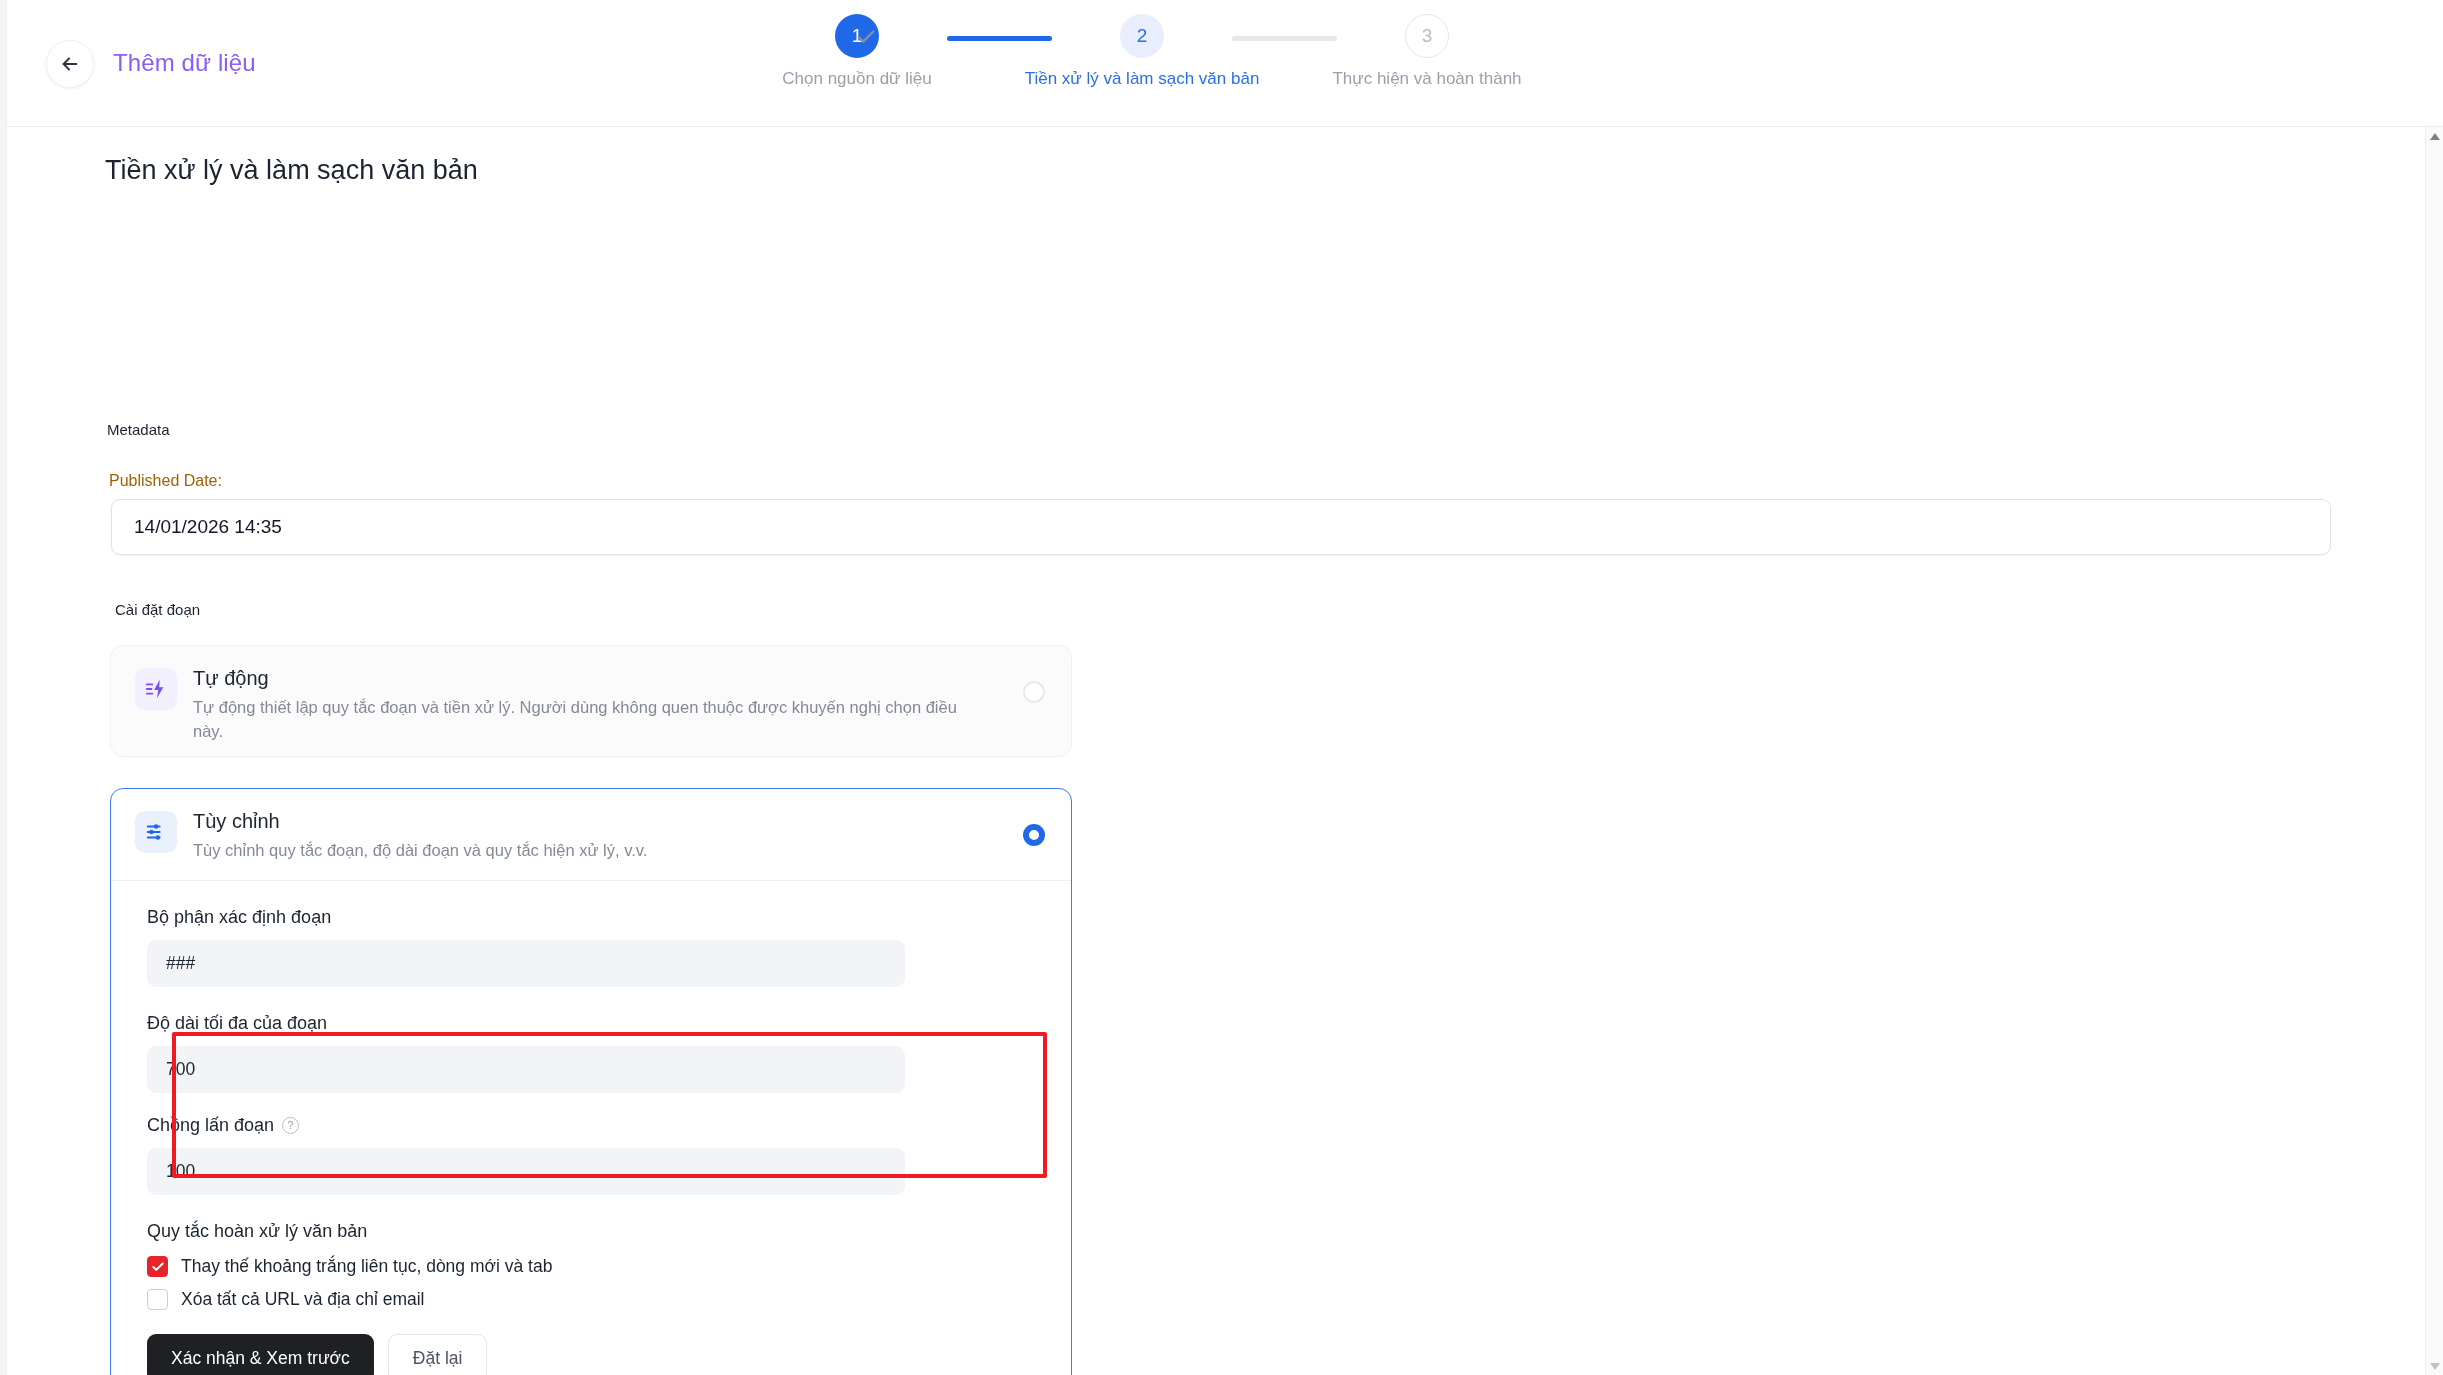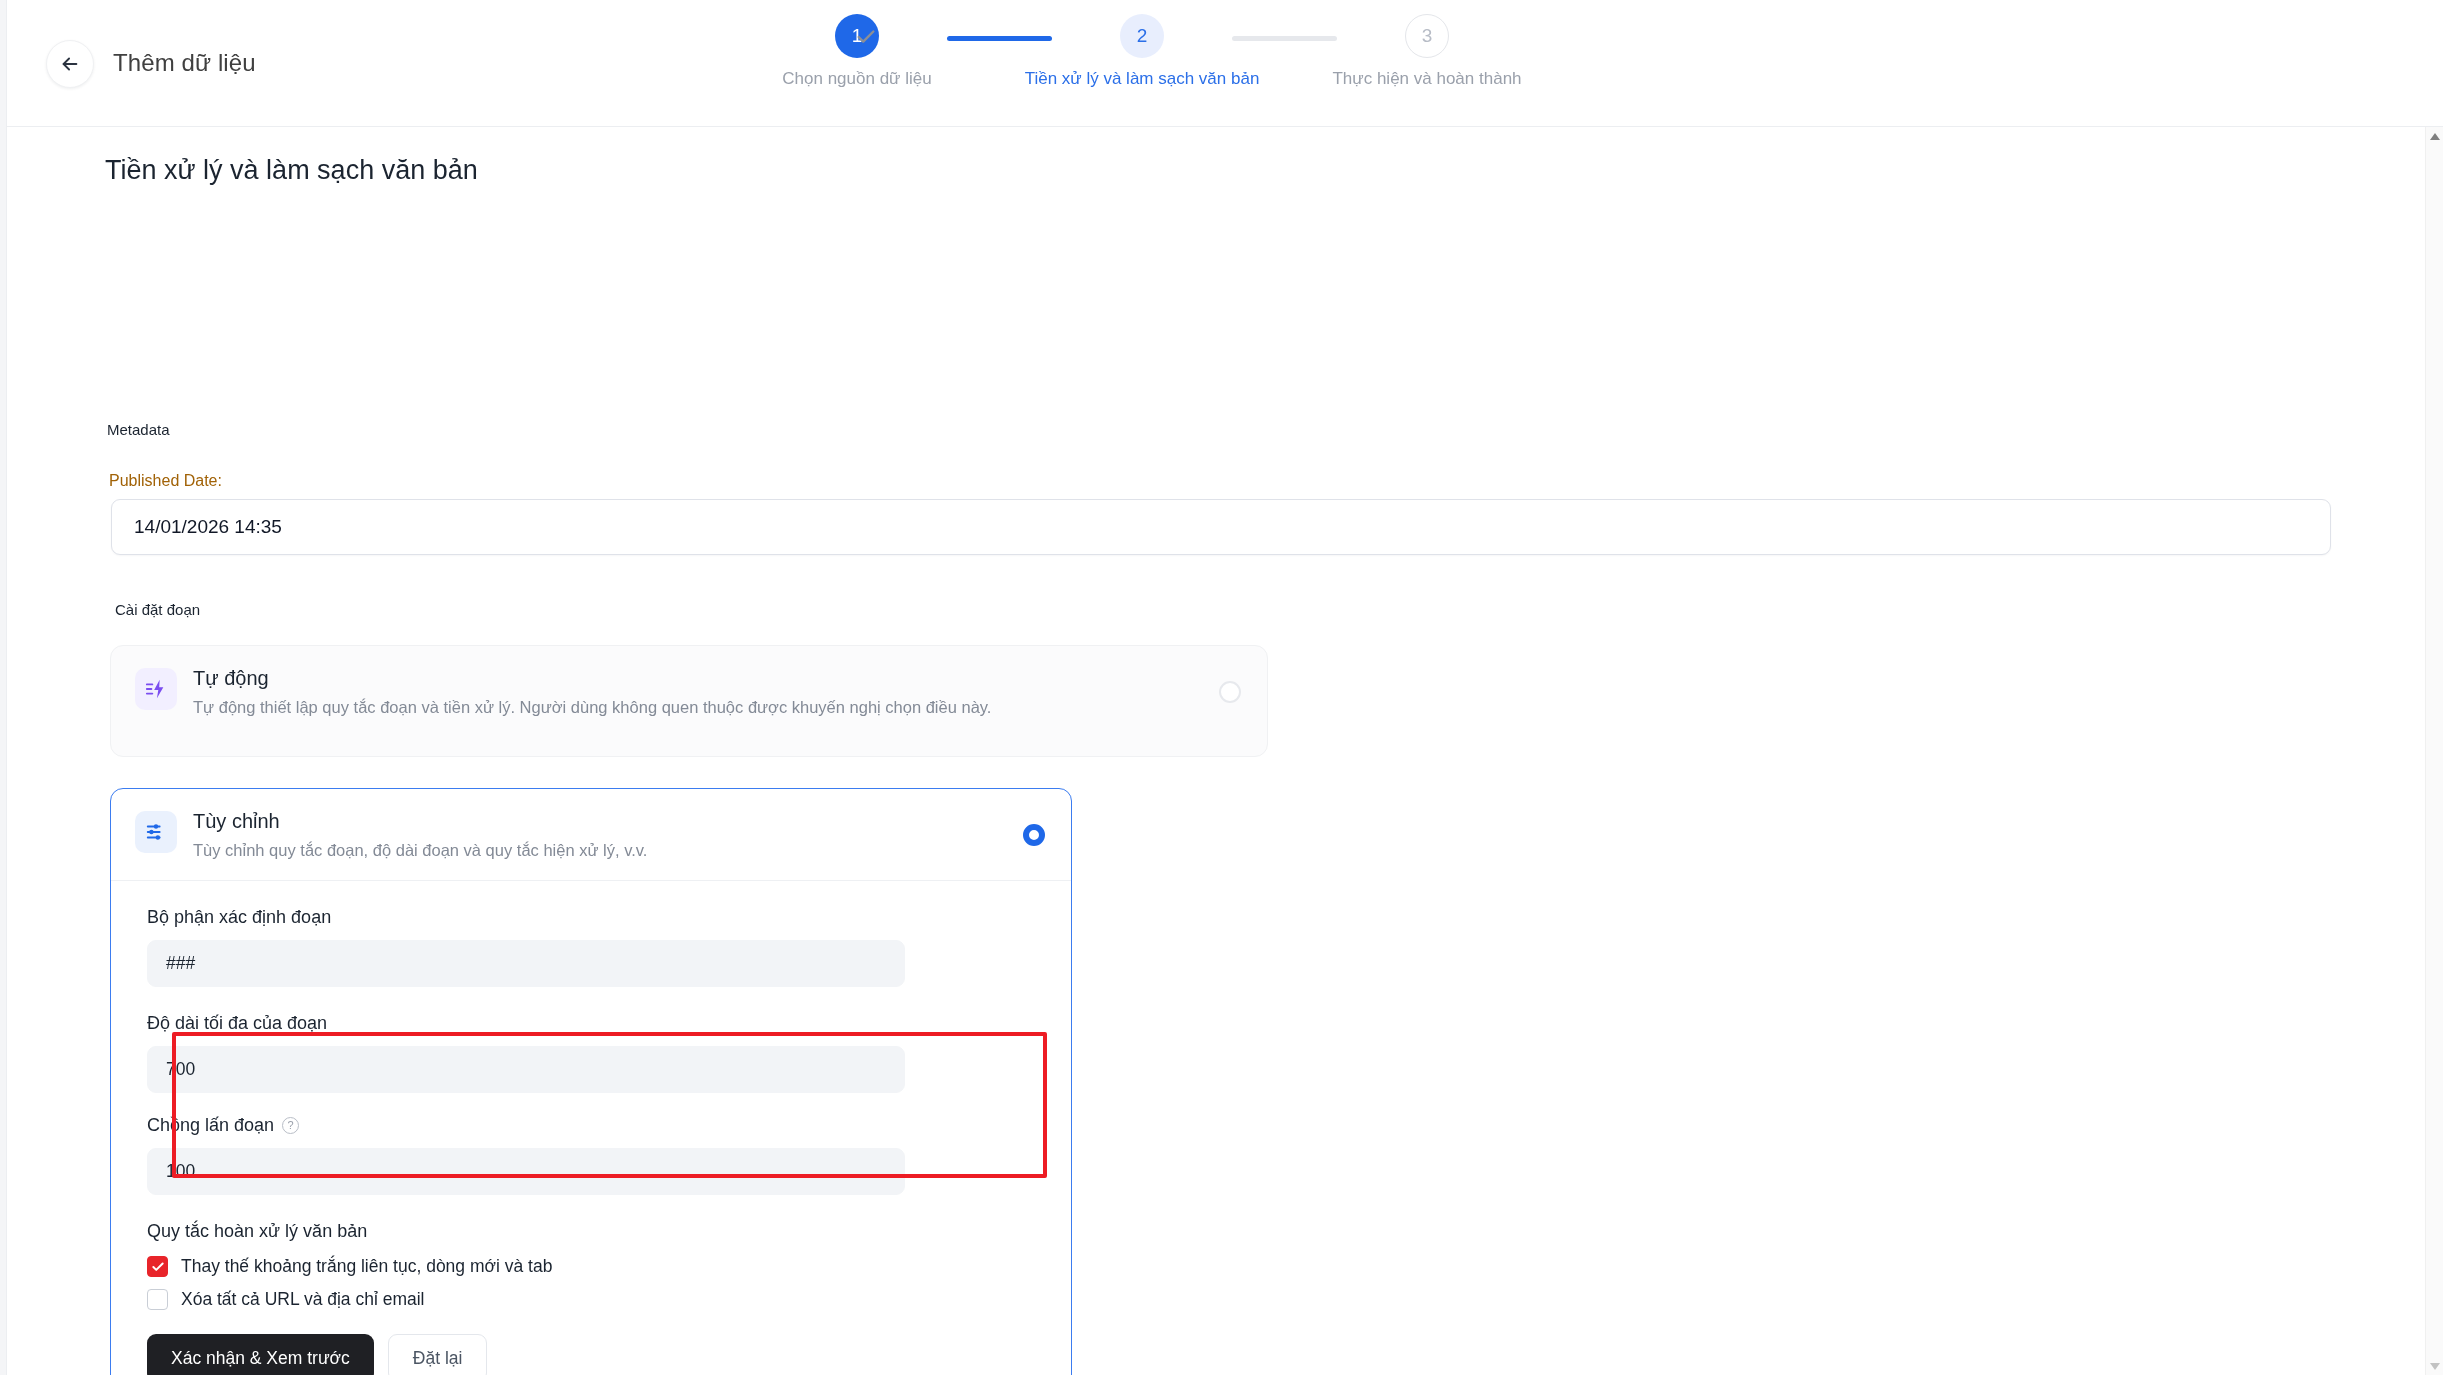--- a/index.html
+++ b/index.html
@@ -26,21 +26,21 @@
     position: absolute; left: 39px; top: 40px;
     width: 48px; height: 48px; border-radius: 50%;
     background: #ffffff; border: 1px solid #f0f1f3;
     box-shadow: 0 1px 3px rgba(16,24,40,0.07);
     display: flex; align-items: center; justify-content: center;
     cursor: pointer;
   }
   .back-btn svg { display:block; }
   .header-title {
     position: absolute; left: 106px; top: 49px;
-    font-size: 24px; color: #404040; font-weight: 400;
+    font-size: 24px; color: #8b5cf6; font-weight: 400;
     letter-spacing: .1px;
   }
 
   
   .stepper {
     position: absolute; left: 760px; top: 14px;
     display: flex; align-items: flex-start;
   }
   .step { position: relative; width: 180px; display: flex; flex-direction: column; align-items: center; }
   .step-circle {
@@ -91,21 +91,21 @@
     box-shadow: 0 1px 2px rgba(16,24,40,0.04);
     font-size: 19px; color: #111827; padding: 0 22px;
     font-family: "Liberation Sans", sans-serif;
   }
 
   
   .opt-card {
     position: absolute; left: 103px; border-radius: 13px;
   }
   #card-auto {
-    top: 518px; width: 1158px; height: 112px;
+    top: 518px; width: 962px; height: 112px;
     background: #fbfbfc; border: 1px solid #f0f1f3;
   }
   #card-custom {
     top: 661px; width: 962px; min-height: 600px;
     background: #ffffff; border: 1.6px solid #3b7cf0;
   }
   .opt-head { position: relative; padding: 20px 24px 0 24px; }
   .opt-icon {
     position: absolute; left: 24px; top: 22px;
     width: 42px; height: 42px; border-radius: 10px;

